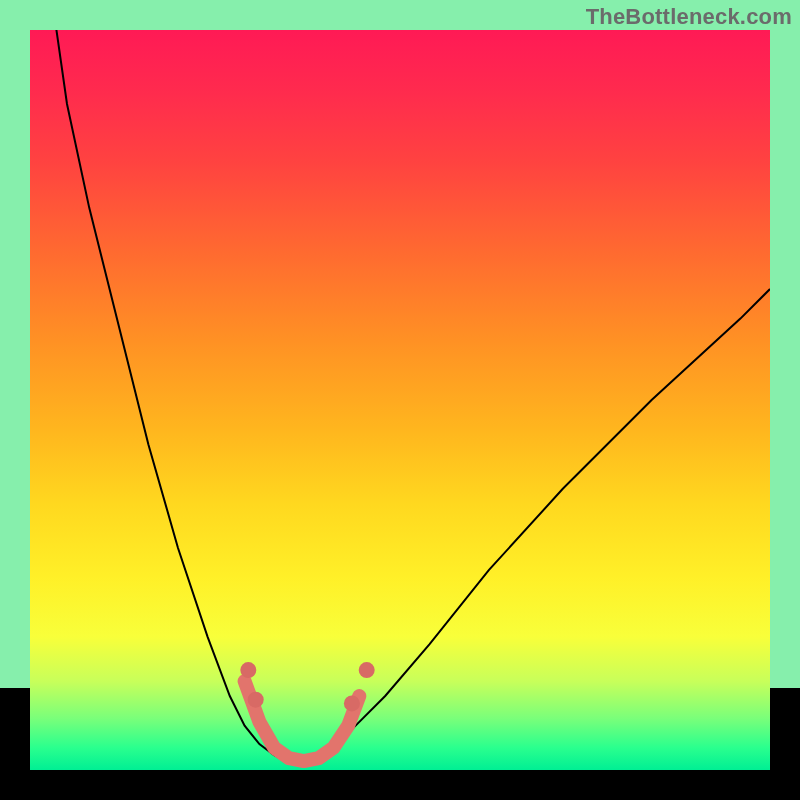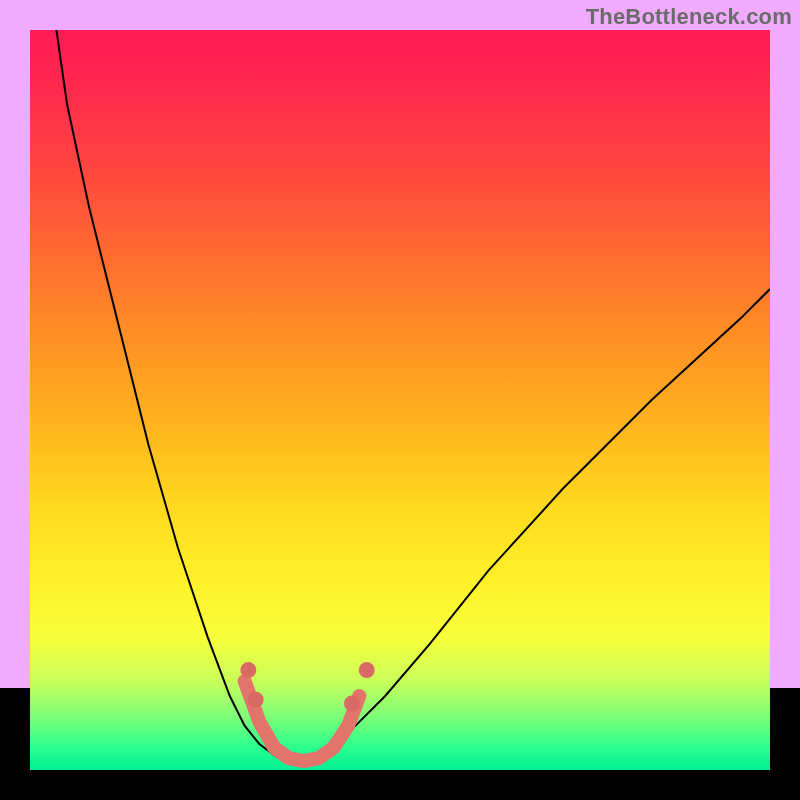--- a/index.html
+++ b/index.html
@@ -1,16 +1,16 @@
 <!DOCTYPE html>
 <html><head>
 <meta charset="utf-8">
 <style>
   html,body{margin:0;padding:0;width:800px;height:800px;background:#000;overflow:hidden;font-family:Arial,Helvetica,sans-serif}
-  .outer{position:relative;width:800px;height:688px;background:#f0abfc}
+  .outer{position:relative;width:800px;height:688px;background:#86efac}
   .plot{position:absolute;left:30px;top:30px;width:740px;height:740px;overflow:hidden}
   .gradient{position:absolute;inset:0;
     background:linear-gradient(to bottom,
       #ff1a55 0%,
       #ff2a4e 8%,
       #ff4340 18%,
       #ff6a30 30%,
       #ff9124 42%,
       #ffb61e 54%,
       #ffd81f 64%,

